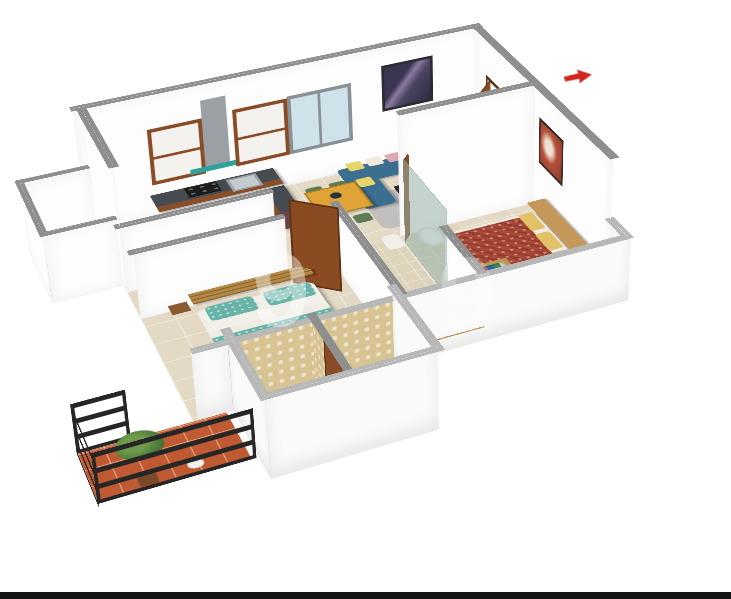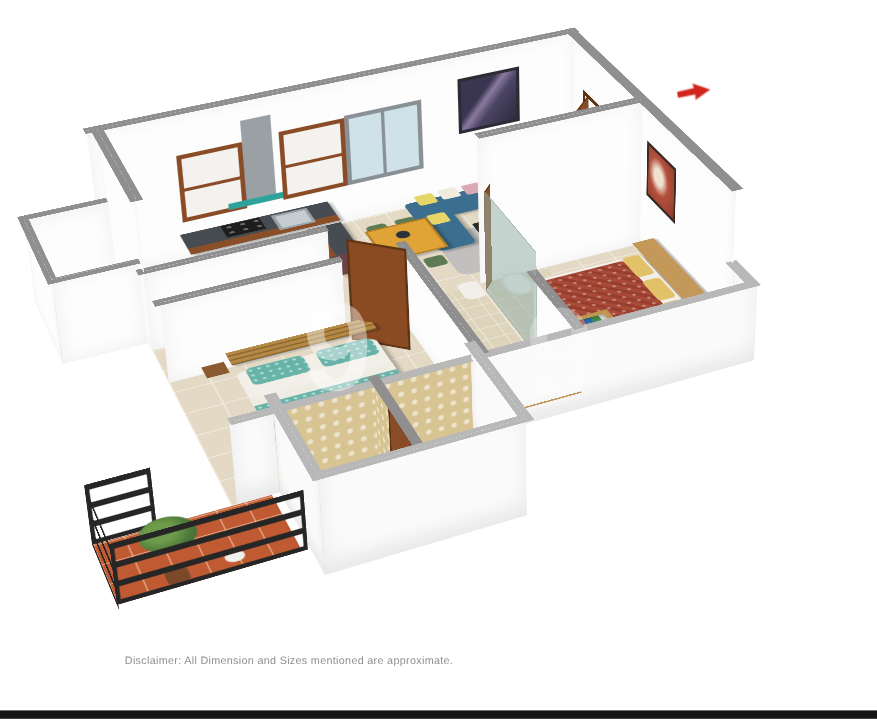--- a/index.html
+++ b/index.html
@@ -211,15 +211,14 @@
       <div style="left:-64px;top:386px;width:16px;height:14px;background:#7a4a28;border-radius:3px;transform:translateZ(4px);"></div>
       <div style="left:-76px;top:356px;width:40px;height:38px;border-radius:50%;background:radial-gradient(circle at 40% 40%,#6f9c4a 0 30%,#4e7a3a 60%,#3c6030);transform:translateZ(26px);"></div>
       <div style="left:-22px;top:384px;width:14px;height:12px;background:#f0f0ec;border-radius:50%;transform:translateZ(4px);"></div>
 
     </div>
   </div>
 
   <div id="red-arrow"></div>
   <div class="wm" id="wm1" style="left:252px;top:238px;">9</div>
   <div class="wm" id="wm2" style="left:438px;top:242px;">9</div>
-  <div id="disclaimer">Disclaimer: All Dimension and Sizes mentioned are approximate.</div>
   <div id="bottom-bar"></div>
 </div>
 
 </body></html>

